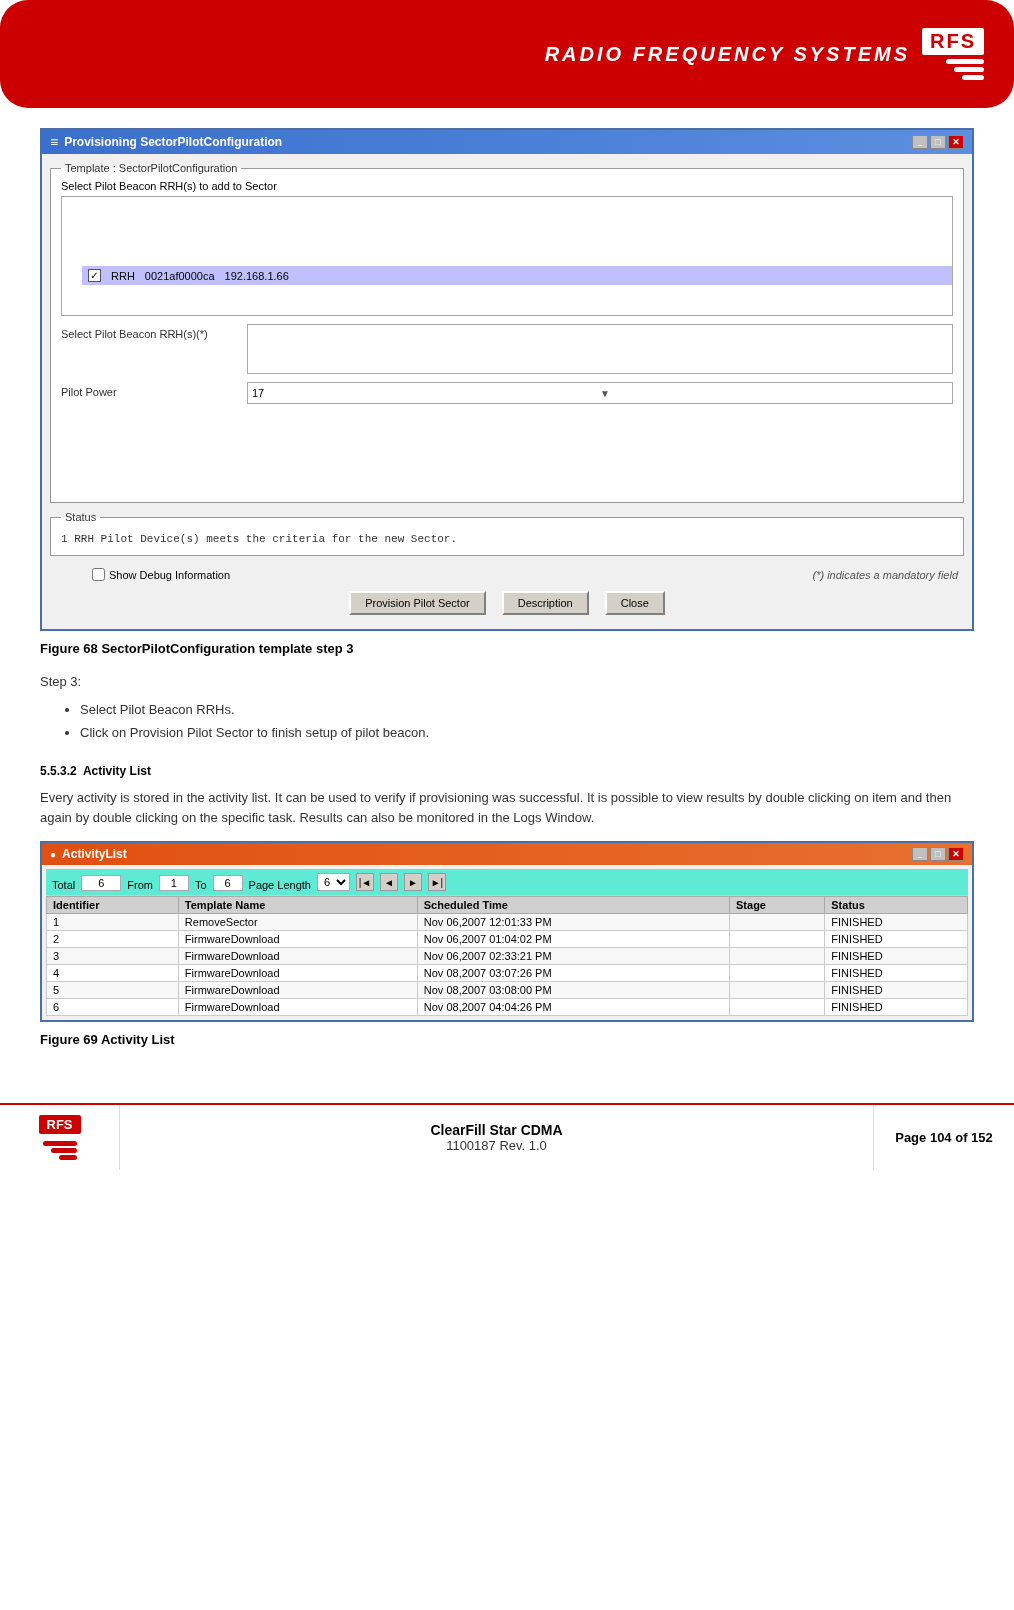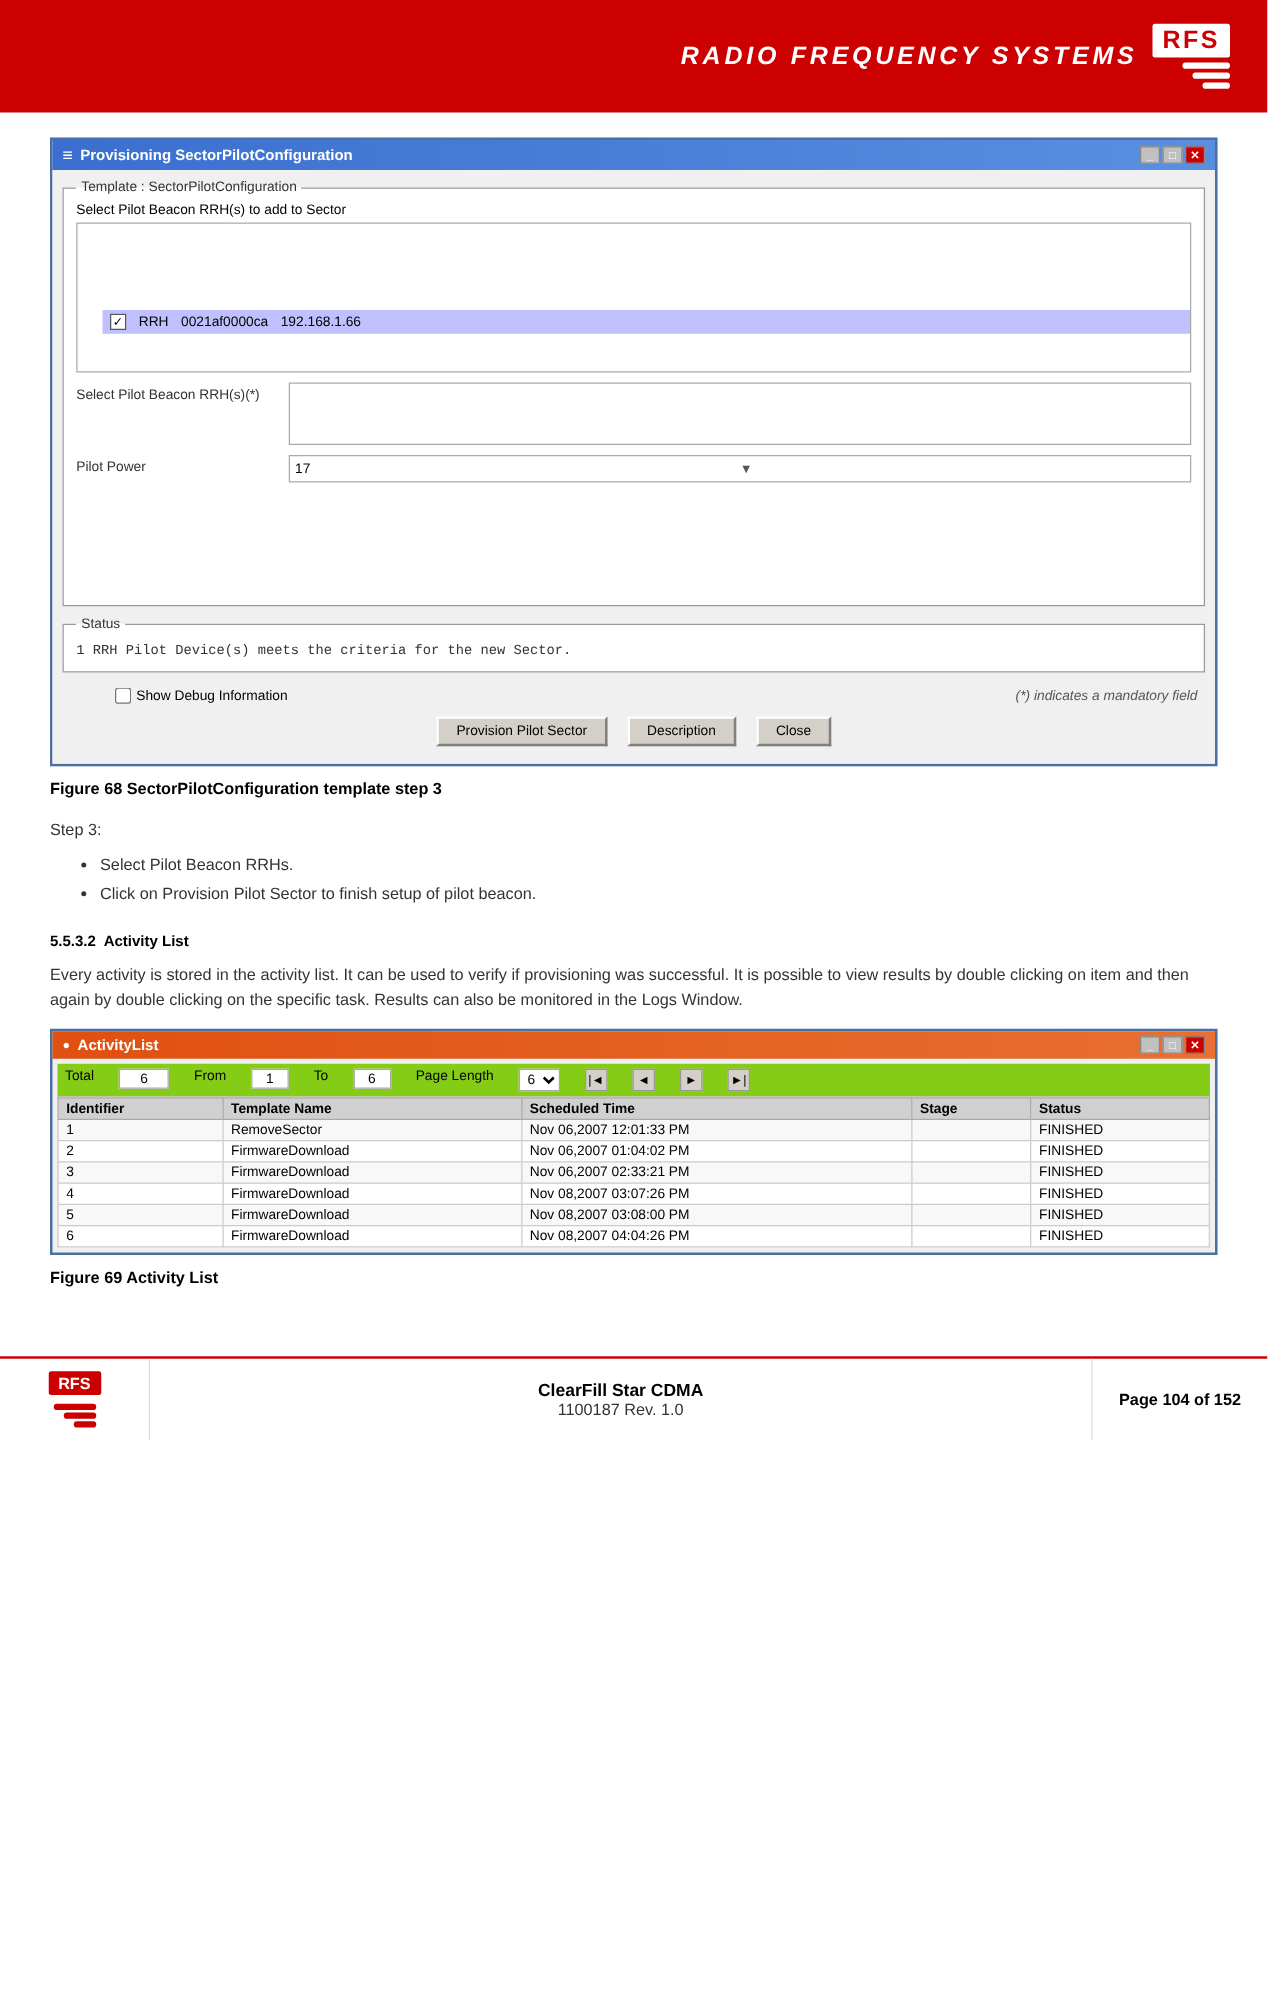--- a/index.html
+++ b/index.html
@@ -8,23 +8,24 @@
       min-height: 1610px;
       font-family: Arial, sans-serif;
       background: #fff;
       position: relative;
     }
 
     
     .header {
       background: #cc0000;
       width: 100%;
-      height: 90px;
+      height: 108px;
       position: relative;
       overflow: hidden;
+      border-radius: 28px;
     }
 
     
     .main-content {
       padding: 20px 40px;
     }
 
     
     .dialog-window {
       border: 2px solid #4a6fa5;
@@ -112,21 +113,21 @@
       background: white;
       display: inline-flex;
       align-items: center;
       justify-content: center;
       font-size: 10px;
     }
 
     .form-row {
       display: flex;
       align-items: flex-start;
-      gap: 10px;
+      gap: 26px;
       margin-bottom: 8px;
     }
     .form-label {
       font-size: 11px;
       min-width: 160px;
       padding-top: 4px;
       color: #333;
     }
     .form-field {
       flex: 1;
@@ -261,23 +262,23 @@
       align-items: center;
       justify-content: space-between;
       font-size: 12px;
       font-weight: bold;
     }
     .activity-body {
       padding: 4px;
     }
     .pagination-bar {
       display: flex;
-      align-items: flex-start;
-      gap: 20px;
-      background: #84cc16;
+      align-items: flex-end;
+      gap: 6px;
+      background: #5eead4;
       padding: 4px 6px;
       border-bottom: 1px solid #ccc;
       font-size: 11px;
     }
     .page-input {
       border: 1px solid #aaa;
       background: white;
       padding: 1px 4px;
       font-size: 11px;
       width: 30px;

